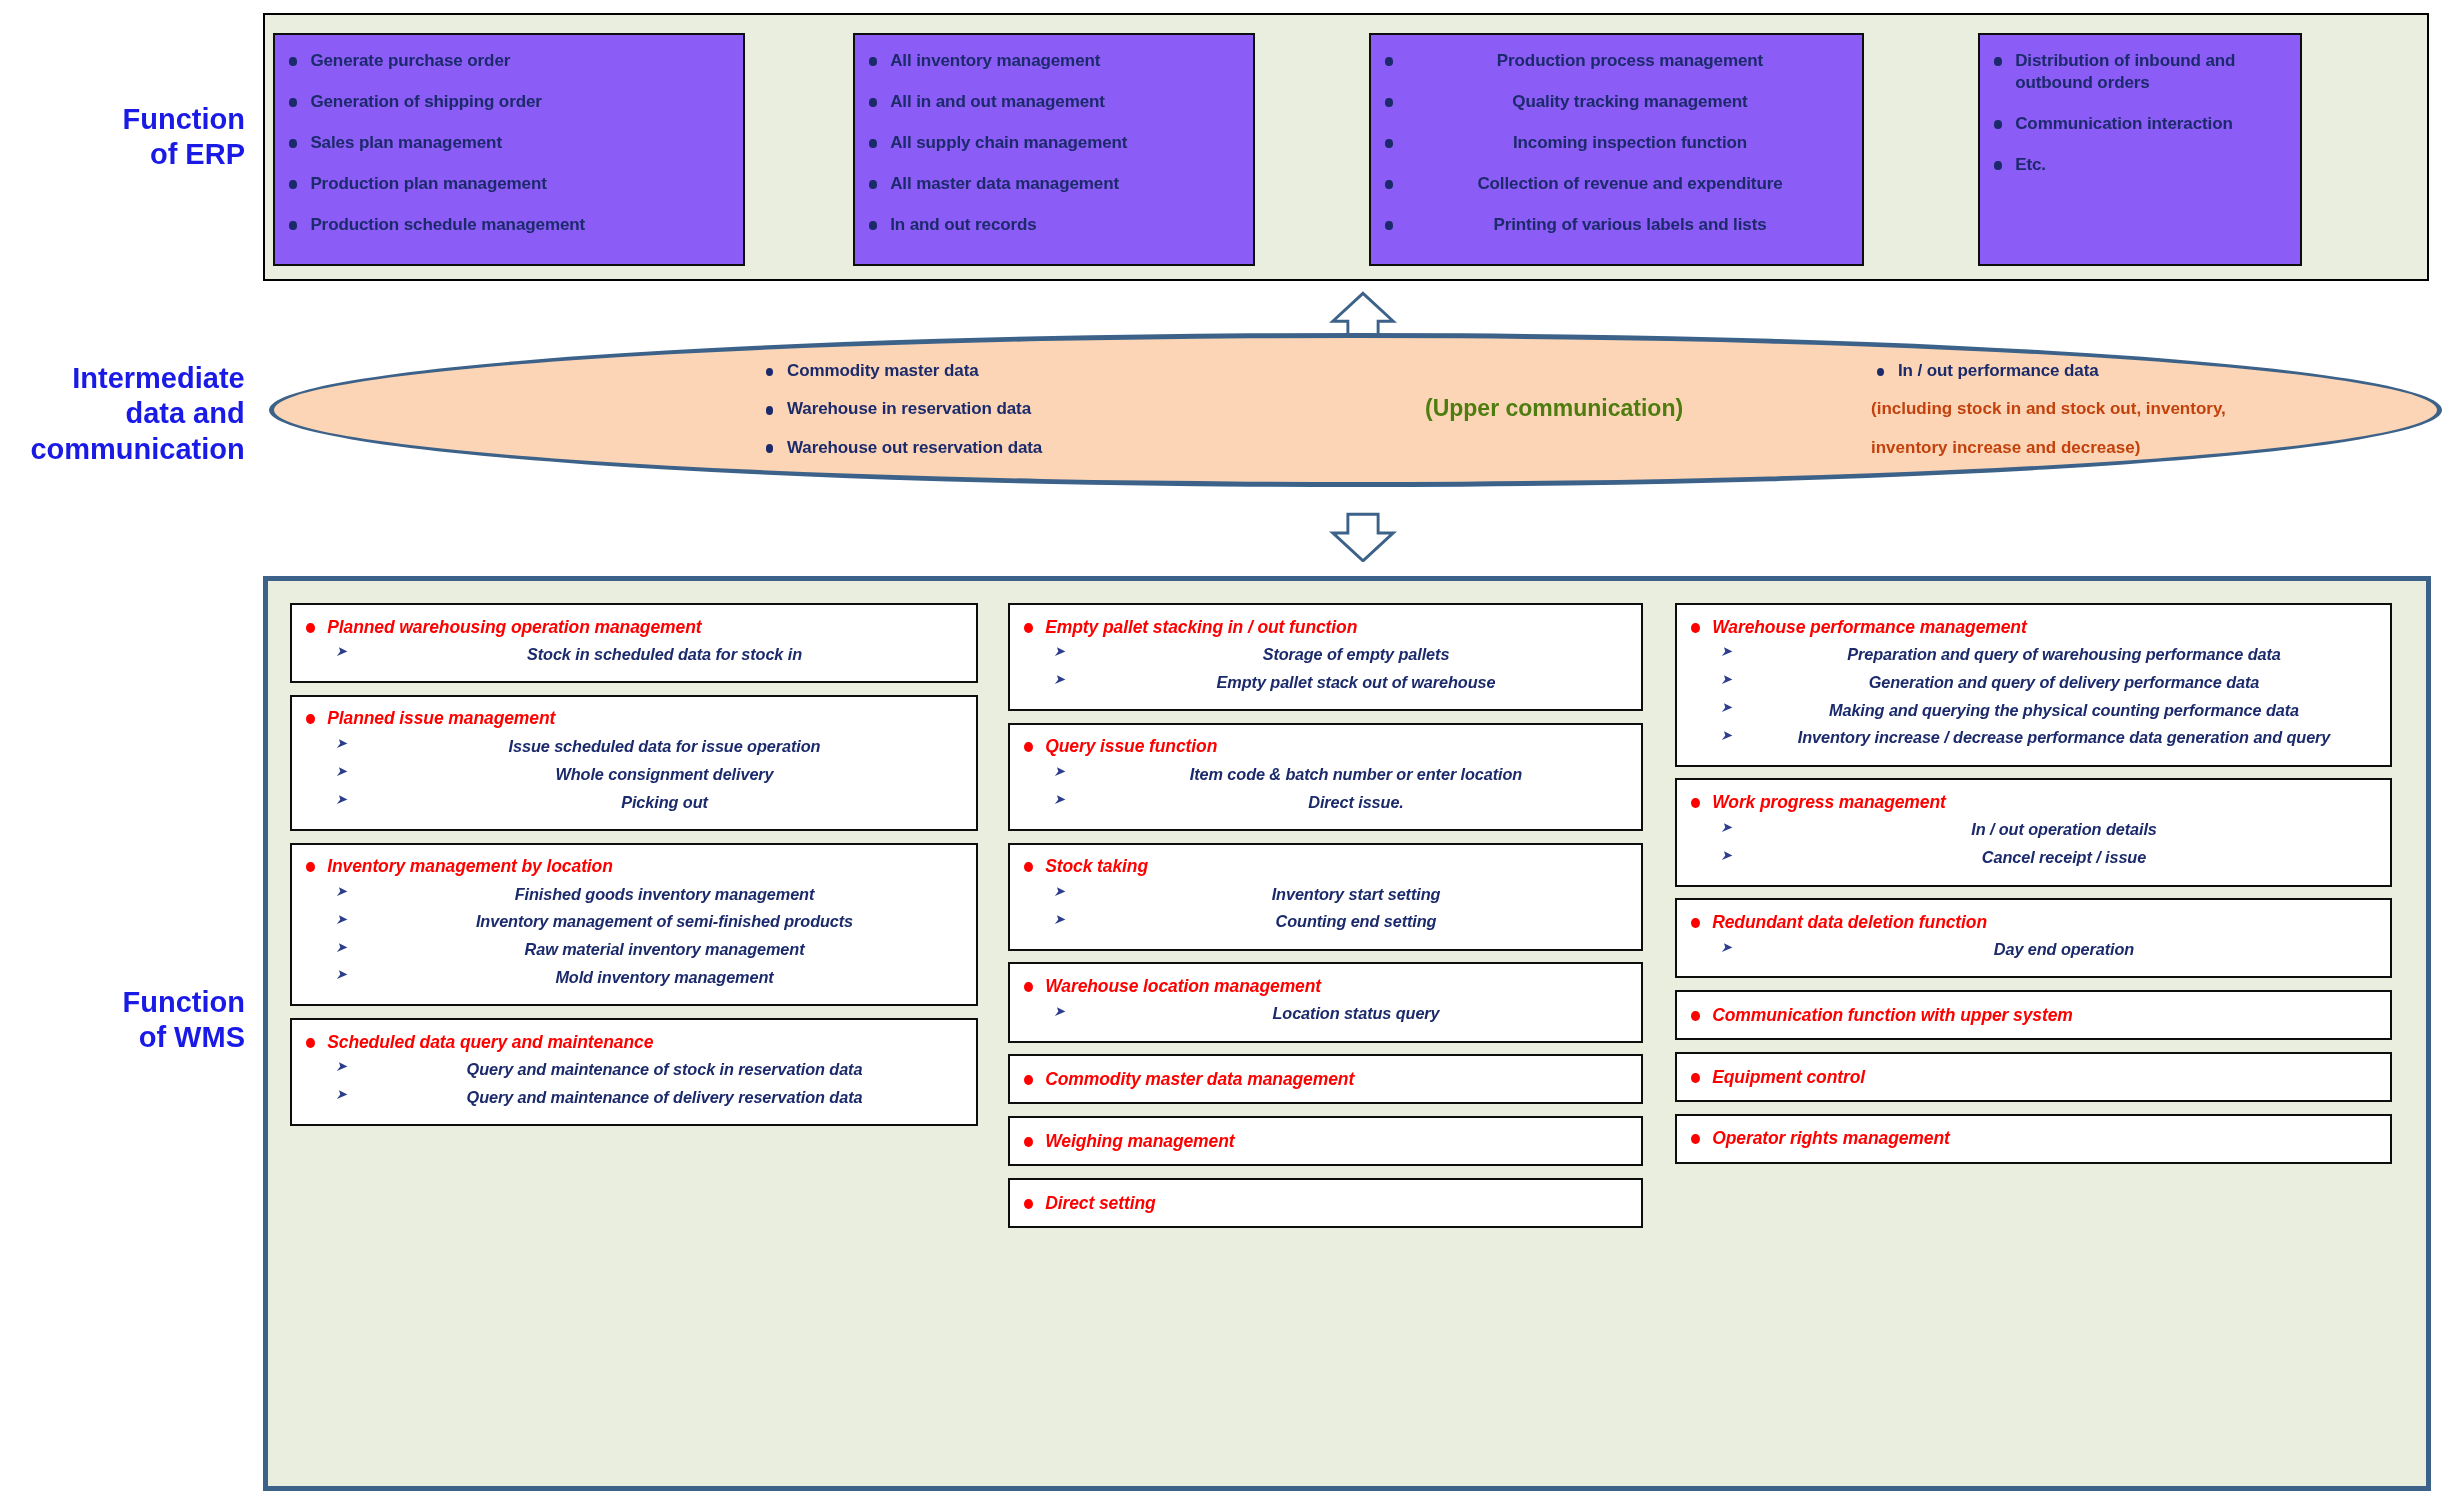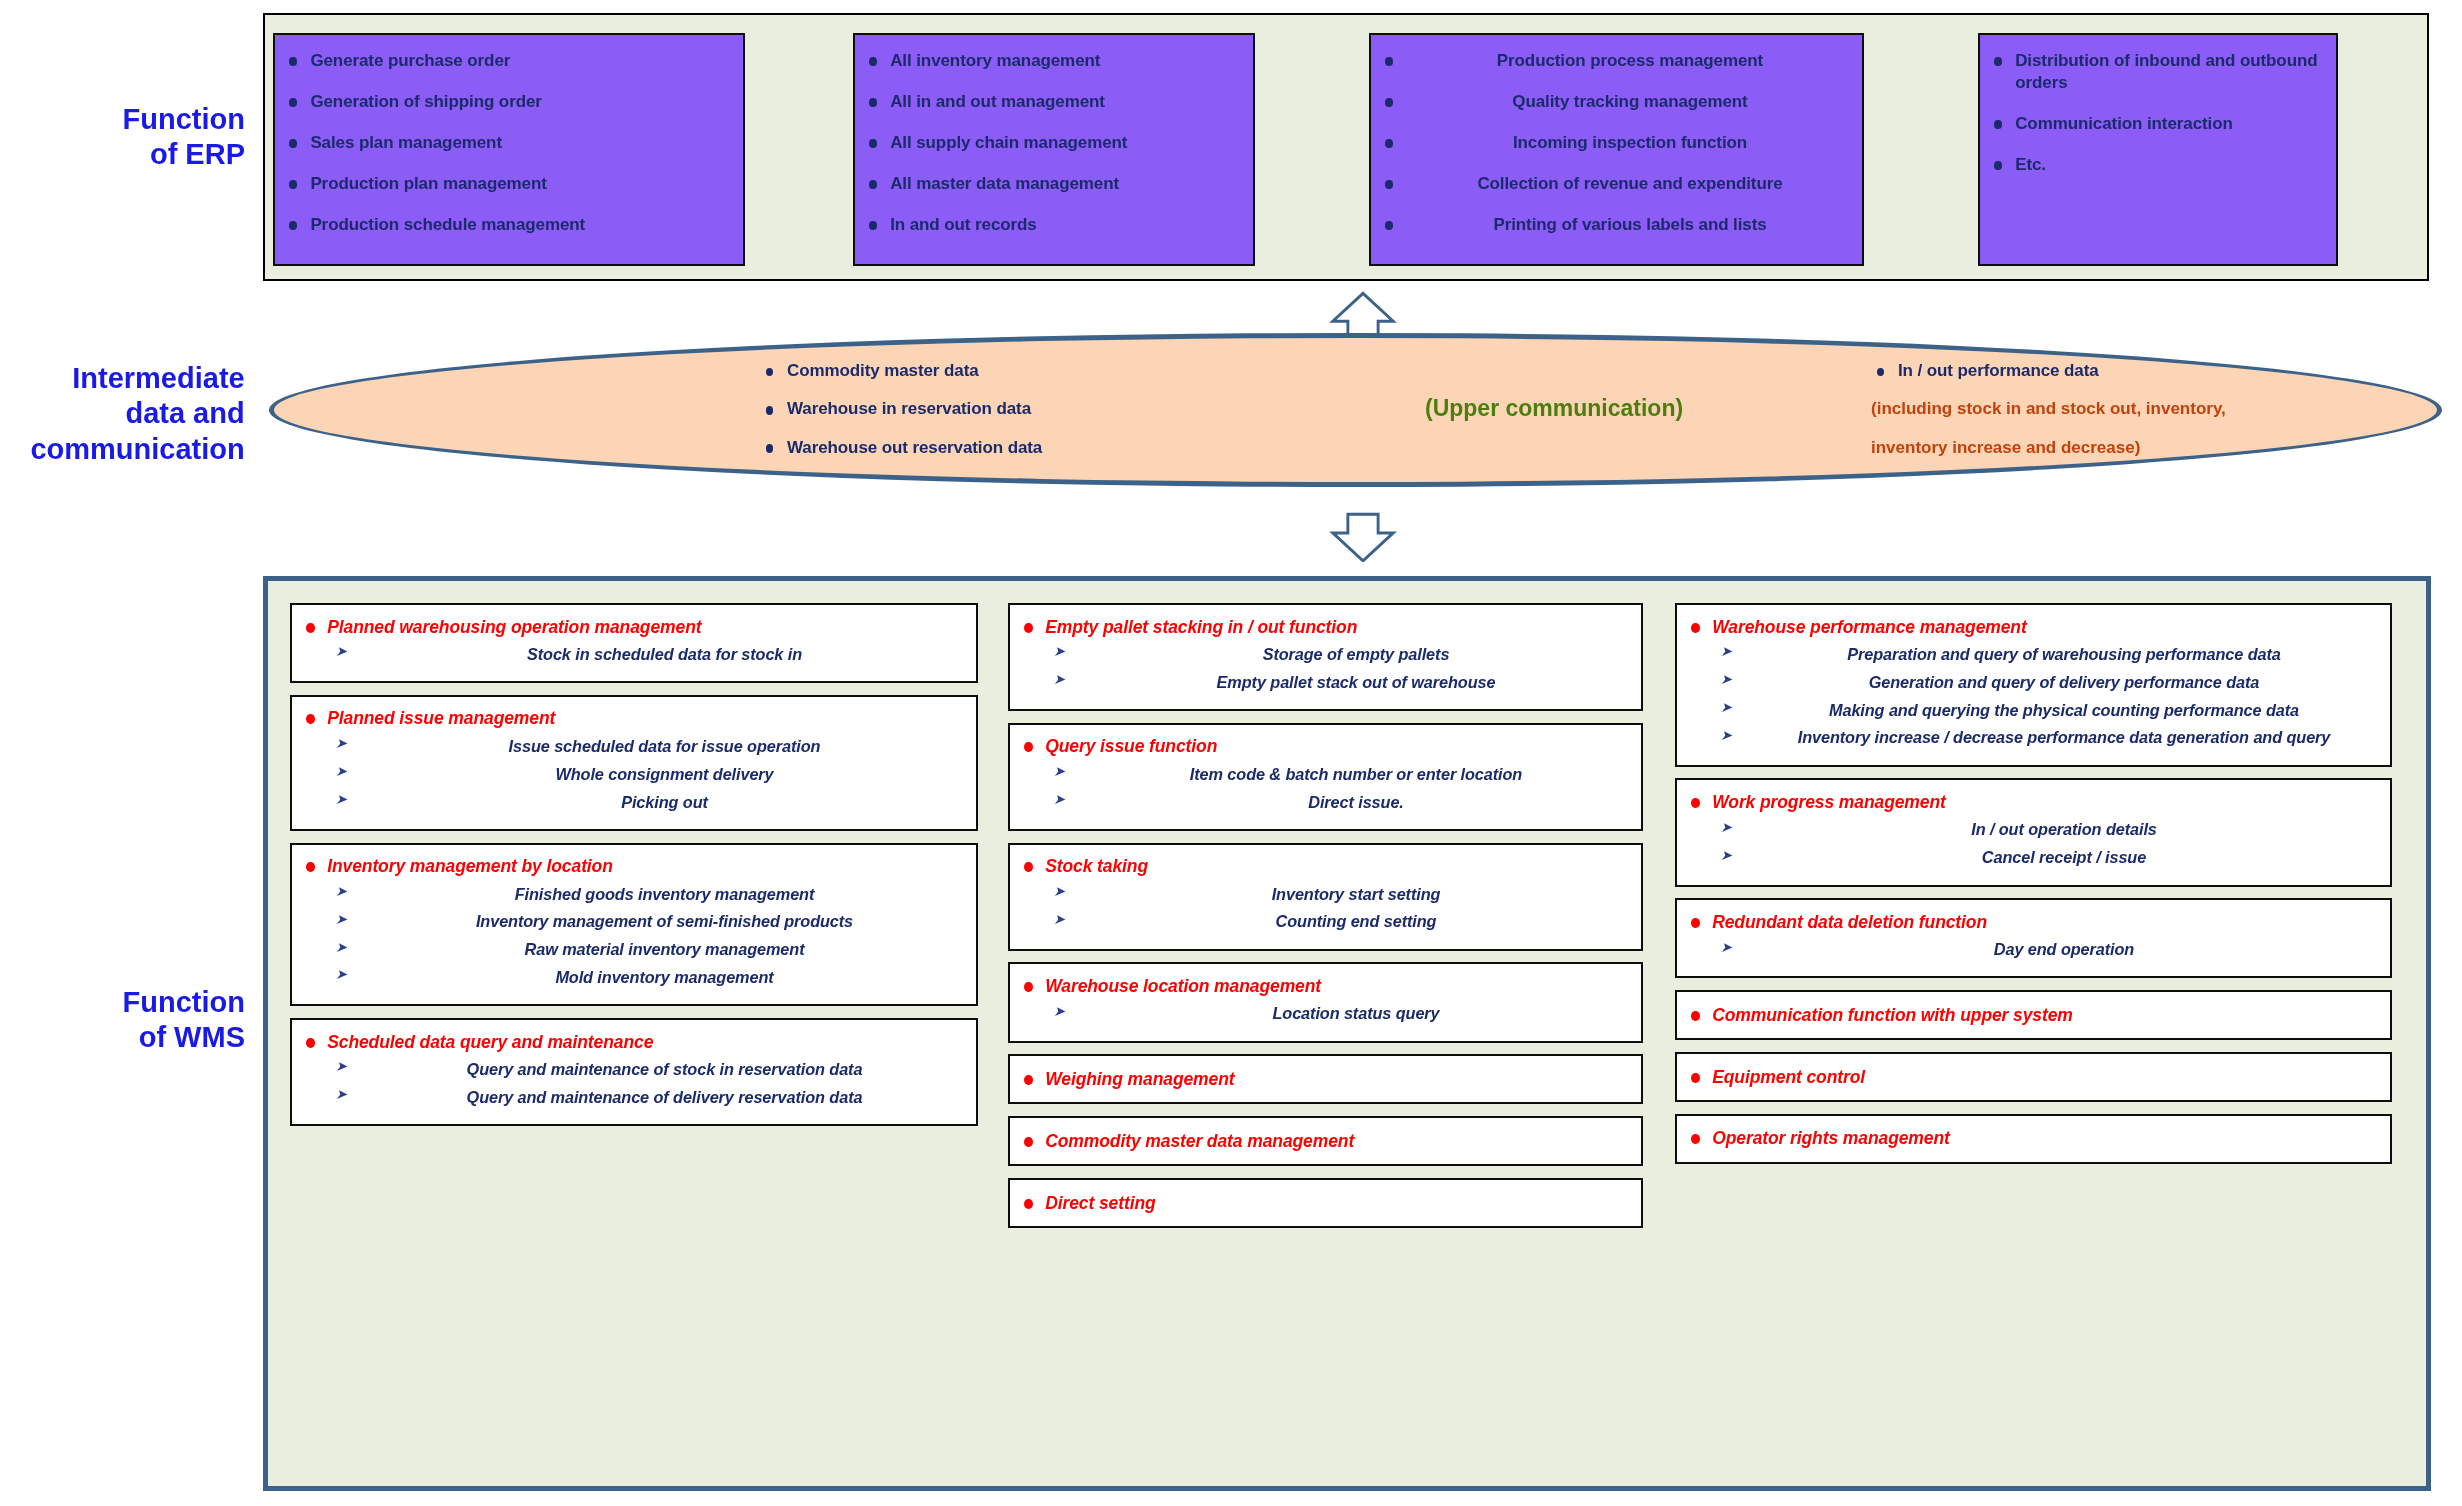--- a/index.html
+++ b/index.html
@@ -164,21 +164,21 @@
   </div>
   <div class="erp-card card" style="left:1104px; width:495px;text-align:center;">
     <ul class="blist">
         <li class="b1 navy">Production process management</li>
         <li class="b1 navy">Quality tracking management</li>
         <li class="b1 navy">Incoming inspection function</li>
         <li class="b1 navy"> Collection of revenue and expenditure</li>
         <li class="b1 navy">Printing of various labels and lists</li>
       </ul>
   </div>
-  <div class="erp-card card" style="left:1713px; width:360px;">
+  <div class="erp-card card" style="left:1713px; width:324px;">
     <ul class="blist">
         <li class="b1 navy">Distribution of inbound and outbound orders</li>
         <li class="b1 navy">Communication interaction</li>
         <li class="b1 navy">Etc.</li>
       </ul>
   </div>
 </div>
 
 <div class="arrow-up" style="left:1328px; top:291px;">
   <svg width="70" height="50" viewBox="0 0 120 86">
@@ -275,26 +275,26 @@
         </ul>
       </div>
       <div class="wcard">
         <ul class="blist">
           <li class="b1 red">Warehouse location management</li>
           <li class="b2">Location status query</li>
         </ul>
       </div>
       <div class="wcard single">
         <ul class="blist">
+          <li class="b1 red">Commodity master data management</li>
+        </ul>
+      </div>
+      <div class="wcard single">
+        <ul class="blist">
           <li class="b1 red">Weighing management</li>
-        </ul>
-      </div>
-      <div class="wcard single">
-        <ul class="blist">
-          <li class="b1 red">Commodity master data management</li>
         </ul>
       </div>
       <div class="wcard single">
         <ul class="blist">
           <li class="b1 red">Direct setting</li>
         </ul>
       </div>
     </div>
   <div class="col" id="col-right">
       <div class="wcard">

